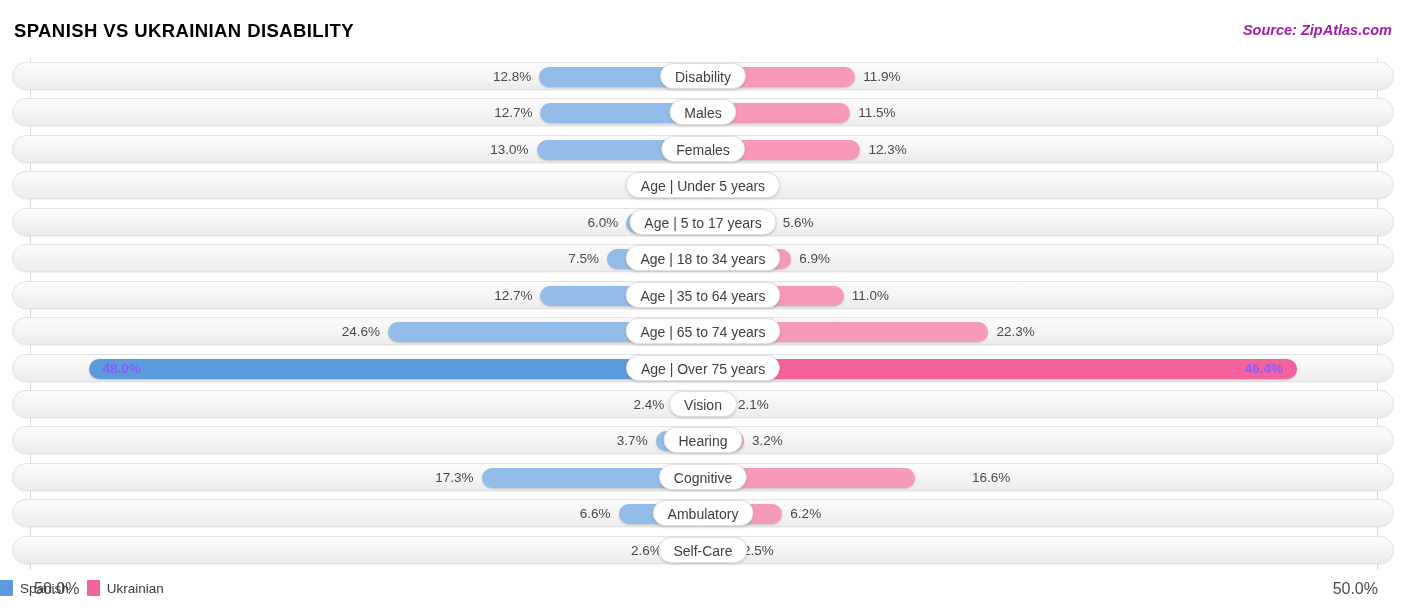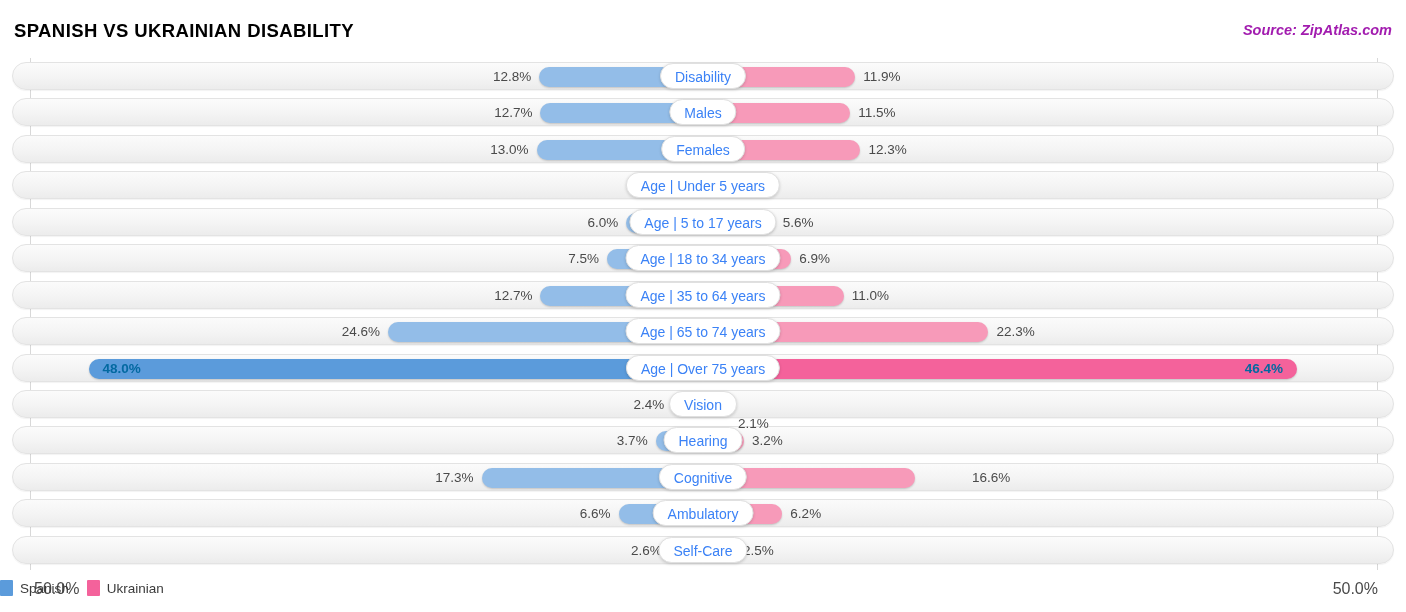--- a/index.html
+++ b/index.html
@@ -123,34 +123,34 @@
     height: 18px;
     line-height: 18px;
     font-size: 13.5px;
     color: #4a4a4a;
     white-space: nowrap;
     z-index: 3;
   }
   .val.left-out  { text-align: right; }
   .val.right-out { text-align: left; }
   .val.inside {
-    color: #0369a1;
+    color: #8b5cf6;
     font-weight: bold;
   }
 
   .pill {
     position: absolute;
     top: 5px;
     height: 26px;
     line-height: 26px;
     background: #ffffff;
     border: 1px solid #e0e0e0;
     border-radius: 13px;
     font-size: 14px;
-    color: #3b82f6;
+    color: #404040;
     text-align: center;
     white-space: nowrap;
     padding: 0 14px;
     box-sizing: border-box;
     box-shadow: 0 1px 3px rgba(0,0,0,0.16);
     z-index: 4;
     transform: translateX(-50%);
   }
 
   
@@ -301,21 +301,21 @@
             <div class="val inside" style="right: 123.08px;">46.4%</div>
             <div class="pill" style="left: 703px;">Age | Over 75 years</div>
           </div>
         </div>
         <div class="row">
           <div class="track"></div>
           <div class="bars">
             <div class="bar left" style="left: 672.28px; width: 30.72px; background: rgb(147, 189, 232);"></div>
             <div class="bar right" style="left: 703px; width: 26.88px; background: rgb(247, 154, 185);"></div>
             <div class="val left-out" style="right: 741.72px;">2.4%</div>
-            <div class="val right-out" style="left: 737.88px; margin-top: 19px;">2.1%</div>
+            <div class="val right-out" style="left: 737.88px;">2.1%</div>
             <div class="pill" style="left: 703px;">Vision</div>
           </div>
         </div>
         <div class="row">
           <div class="track"></div>
           <div class="bars">
             <div class="bar left" style="left: 655.64px; width: 47.36px; background: rgb(147, 189, 232);"></div>
             <div class="bar right" style="left: 703px; width: 40.96px; background: rgb(247, 154, 185);"></div>
             <div class="val left-out" style="right: 758.36px;">3.7%</div>
             <div class="val right-out" style="left: 751.96px;">3.2%</div>

